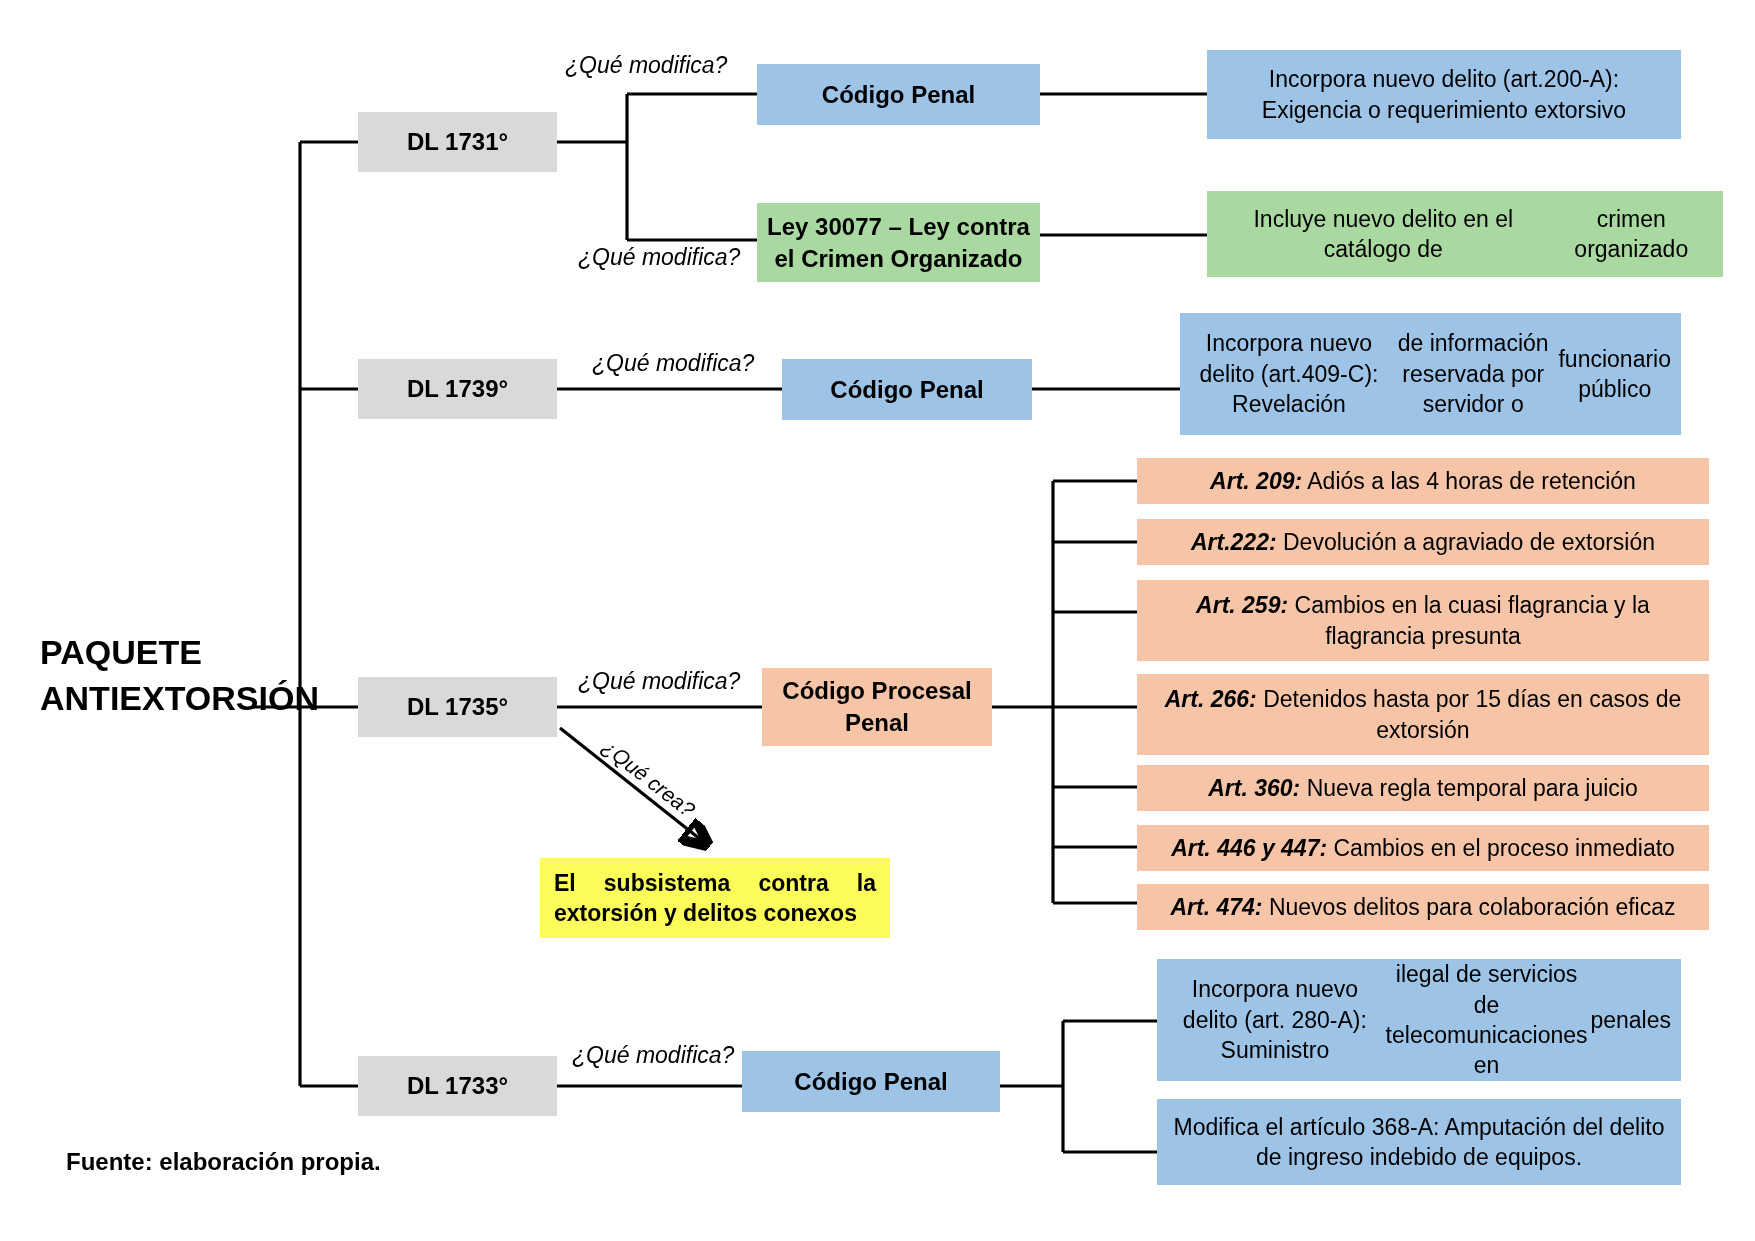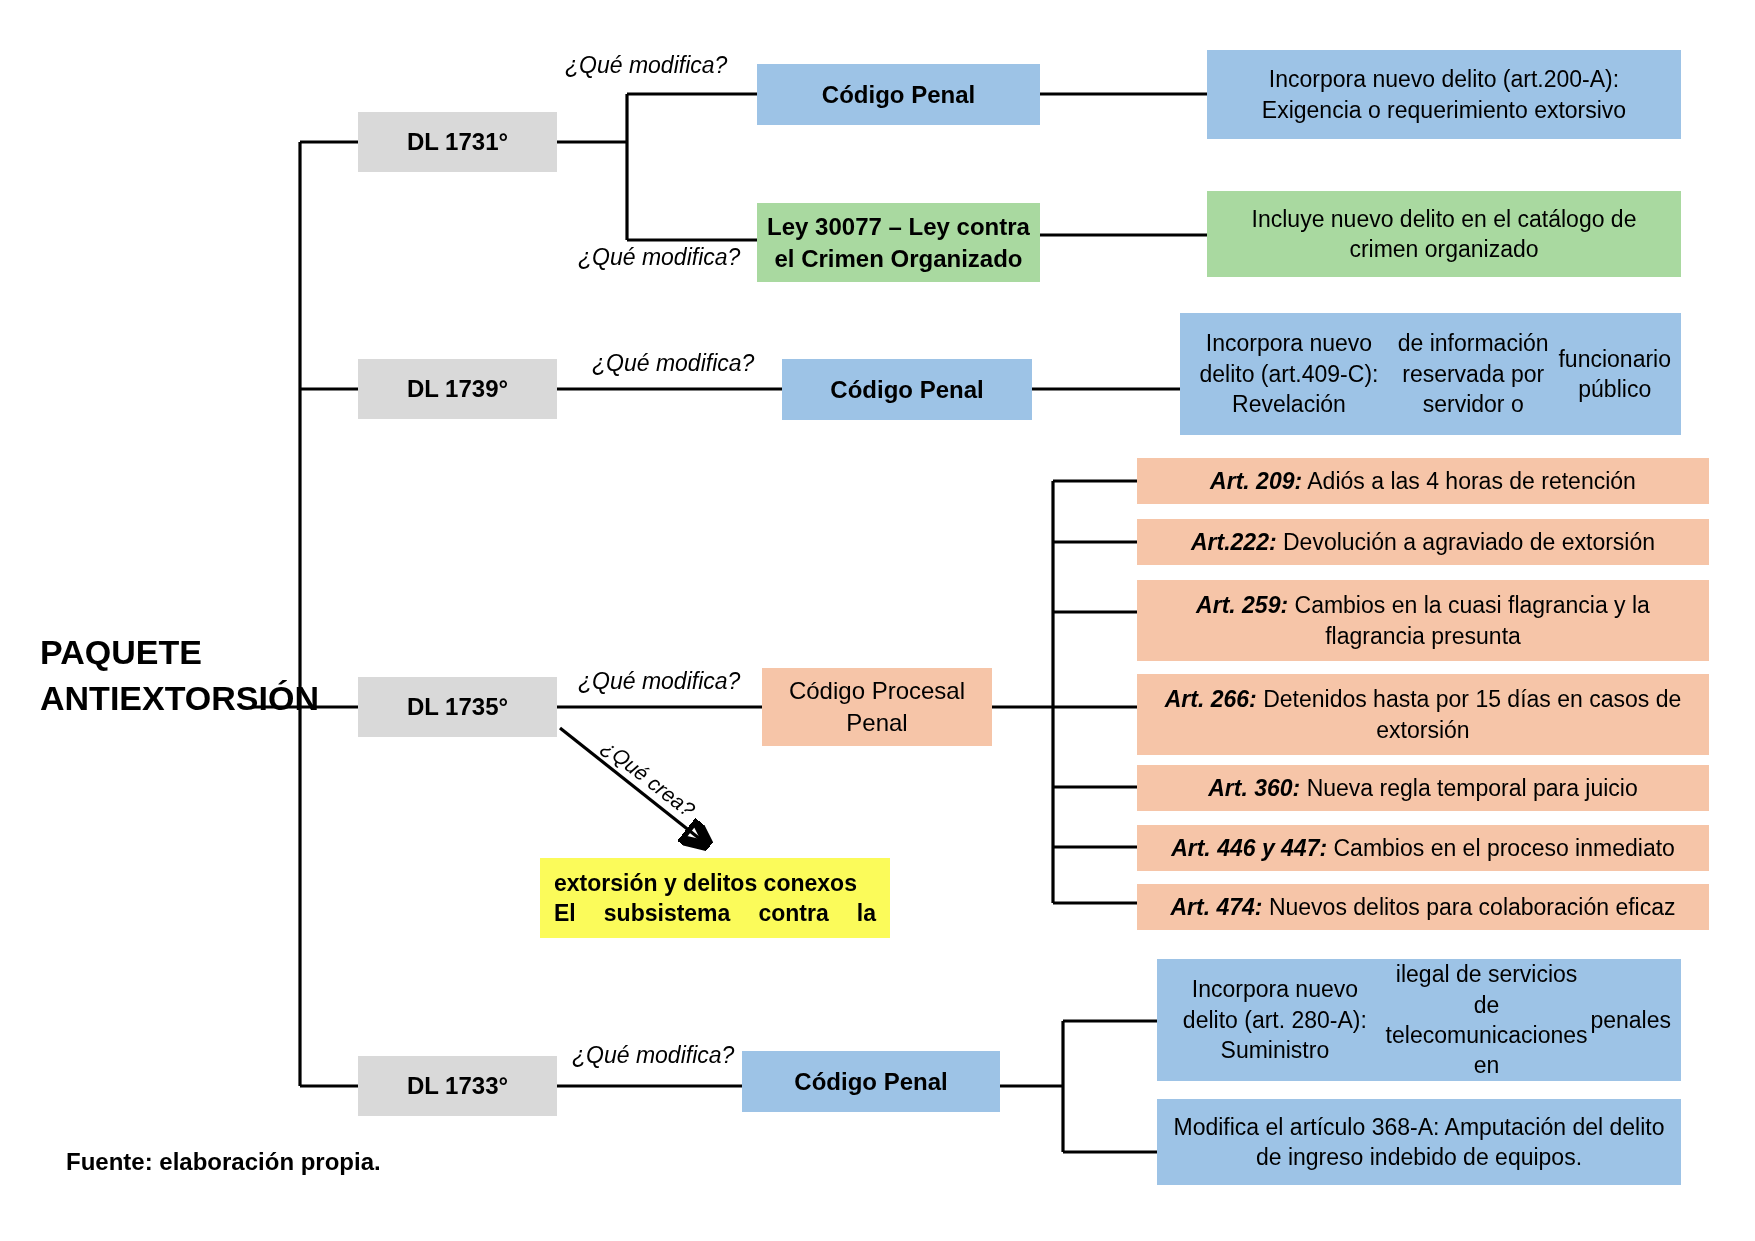--- a/index.html
+++ b/index.html
@@ -27,21 +27,21 @@
     text-align: center;
     line-height: 1.32;
     padding: 2px 10px;
     z-index: 3;
   }
   .box-gray   { background: #d9d9d9; font-weight: bold; font-size: 24px; }
   .box-blue   { background: #9dc3e6; font-size: 23px; }
   .box-blue-b { background: #9dc3e6; font-weight: bold; font-size: 24px; }
   .box-green  { background: #a9d9a0; font-weight: bold; font-size: 24px; }
   .box-orange { background: #f6c5a8; font-size: 23px; }
-  .box-orange-b { background: #f6c5a8; font-weight: normal; font-size: 24px; }
+  .box-orange-b { background: #f6c5a8; font-weight: bold; font-size: 24px; }
   .box-yellow { background: #fbfb5a; font-weight: bold; font-size: 23px;
                 text-align: justify; text-align-last: justify;
                 display: block; padding: 10px 14px; }
   .box-yellow > span { display: block; }
 
   .art-label { font-weight: bold; font-style: italic; }
 
   .label {
     position: absolute;
     font-style: italic;
@@ -179,21 +179,21 @@
 
   <div class="box box-blue-b" style="left:742px; top:1051px; width:258px; height:61px;">
     <span>Código Penal</span>
   </div>
 
   <div class="box box-blue" style="left:1207px; top:50px; width:474px; height:89px; flex-direction:column;">
     <span>Incorpora nuevo delito (art.200-A):</span>
     <span>Exigencia o requerimiento extorsivo</span>
   </div>
 
-  <div class="box box-green" style="left:1207px; top:191px; width:474px; height:86px; flex-direction:column; font-weight:normal; font-size:23px;">
+  <div class="box box-green" style="left:1207px; top:191px; width:516px; height:86px; flex-direction:row; font-weight:normal; font-size:23px;">
     <span>Incluye nuevo delito en el catálogo de</span>
     <span>crimen organizado</span>
   </div>
 
   <div class="box box-blue" style="left:1180px; top:313px; width:501px; height:122px; flex-direction:row;">
     <span>Incorpora nuevo delito (art.409-C): Revelación</span>
     <span>de información reservada por servidor o</span>
     <span>funcionario público</span>
   </div>
 
@@ -219,22 +219,22 @@
 
   <div class="box box-orange" style="left:1137px; top:825px; width:572px; height:46px;">
     <span><span class="art-label">Art. 446 y 447:</span><span> Cambios en el proceso inmediato</span></span>
   </div>
 
   <div class="box box-orange" style="left:1137px; top:884px; width:572px; height:46px;">
     <span><span class="art-label">Art. 474:</span><span> Nuevos delitos para colaboración eficaz</span></span>
   </div>
 
   <div class="box box-yellow" style="left:540px; top:858px; width:350px; height:80px;">
+    <span style="text-align:justify; text-align-last:justify;">El subsistema contra la</span>
     <span style="text-align-last:left;">extorsión y delitos conexos</span>
-    <span style="text-align:justify; text-align-last:justify;">El subsistema contra la</span>
   </div>
 
   <div class="box box-blue" style="left:1157px; top:959px; width:524px; height:122px; flex-direction:row;">
     <span>Incorpora nuevo delito (art. 280-A): Suministro</span>
     <span>ilegal de servicios de telecomunicaciones en</span>
     <span>penales</span>
   </div>
 
   <div class="box box-blue" style="left:1157px; top:1099px; width:524px; height:86px; flex-direction:column;">
     <span>Modifica el artículo 368-A: Amputación del delito</span>

